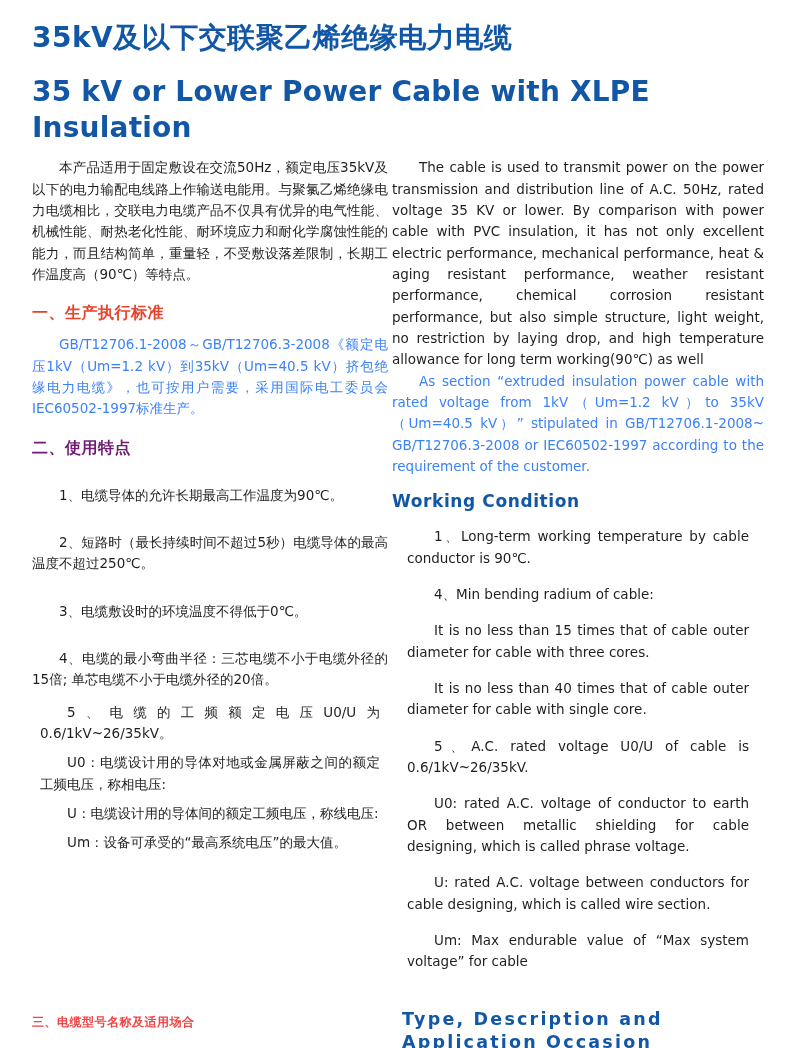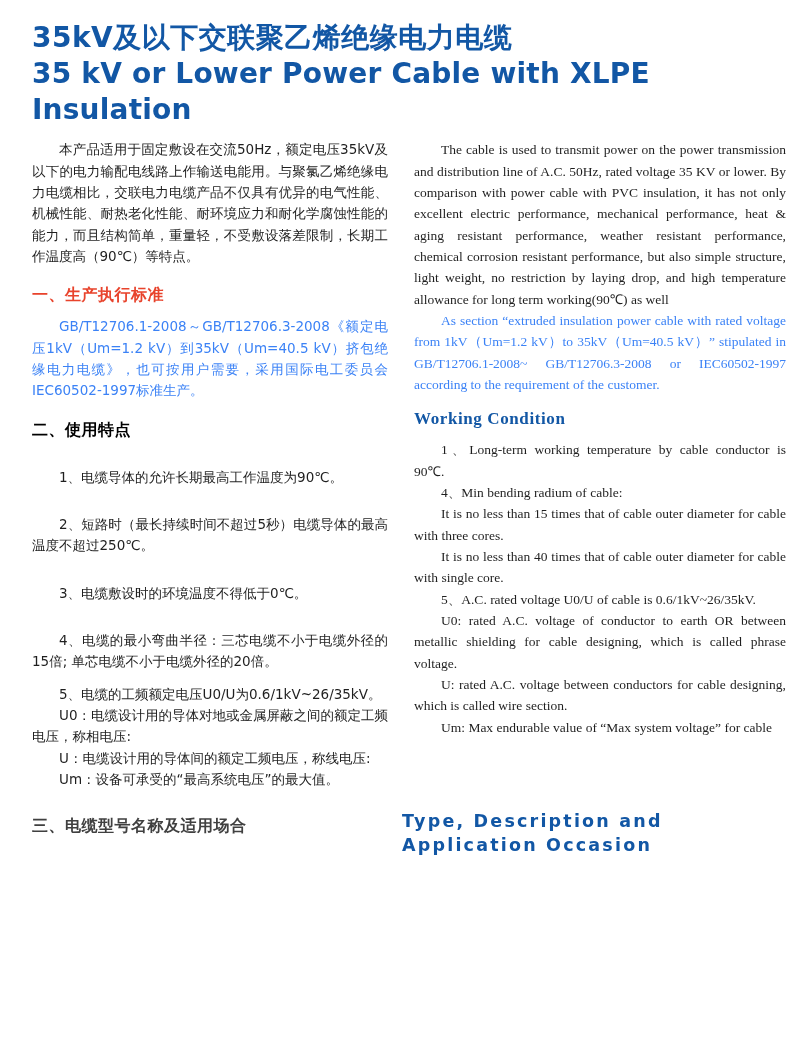--- a/index.html
+++ b/index.html
@@ -9,48 +9,48 @@
     color:#1f1f1f;
     -webkit-font-smoothing:antialiased;
   }
   .page{box-sizing:border-box;width:800px;height:1048px;padding:20px 30px 0 32px;position:relative;}
 
   
   .title-zh,.title-en{
     color:#1257a5;font-weight:bold;line-height:1.28;margin:0;
     font-size:28px;letter-spacing:0.5px;
   }
-  .title-en{letter-spacing:0.2px;}
+  .title-en{letter-spacing:0.2px;margin-top:18px;}
 
   
-  .cols{display:flex;gap:26px;margin-top:12px;}
+  .cols{display:flex;gap:4px;margin-top:12px;}
   .col-left{width:356px;flex:0 0 356px;}
-  .col-right{width:372px;flex:0 0 372px;font-family:Liberation Serif, serif;}
+  .col-right{width:372px;flex:0 0 372px;}
   p{margin:0;}
   .body{
     font-size:13.5px;line-height:1.58;text-align:justify;
   }
   .indent{text-indent:2em;}
   .red-text{color:#3b82f6;}
   .sec-head-zh{
-    font-size:16px;font-weight:bold;margin:18px 0 10px 0;color:#000000;letter-spacing:0.5px;
+    font-size:16px;font-weight:bold;margin:18px 0 10px 0;color:#701a75;letter-spacing:0.5px;
   }
   .sec-head-zh.red{color:#e8432c;}
   .sec-head-en{
     font-size:17px;font-weight:bold;margin:14px 0 10px 0;color:#1257a5;letter-spacing:0.6px;
   }
   .sec-head-en.red{color:#e8432c;}
   .spaced-item{margin-top:26px;}
   .tight-group{margin-top:11px;}
-  .tight-group p{margin:0;}
-  .working p{margin:0;}
+  .tight-group p{margin:8px;}
+  .working p{margin:15px;}
 
   
   .sec3-row{display:flex;gap:14px;margin-top:20px;align-items:flex-start;}
-  .sec3-zh{width:356px;flex:0 0 356px;font-size:16px;font-weight:bold;color:#404040;margin:6px 0 0 0;letter-spacing:0.5px;}
+  .sec3-zh{width:356px;flex:0 0 356px;font-size:12px;font-weight:bold;color:#ef4444;margin:6px 0 0 0;letter-spacing:0.5px;}
   .sec3-en{width:372px;flex:0 0 372px;font-size:17.5px;font-weight:bold;color:#1257a5;margin:0;letter-spacing:2.2px;line-height:1.35;}
 </style>
 </head>
 <body>
 
 <div class="page">
 
   <h1 class="title-zh">35kV及以下交联聚乙烯绝缘电力电缆</h1>
   <h1 class="title-en">35 kV or Lower Power Cable with XLPE Insulation</h1>
 

